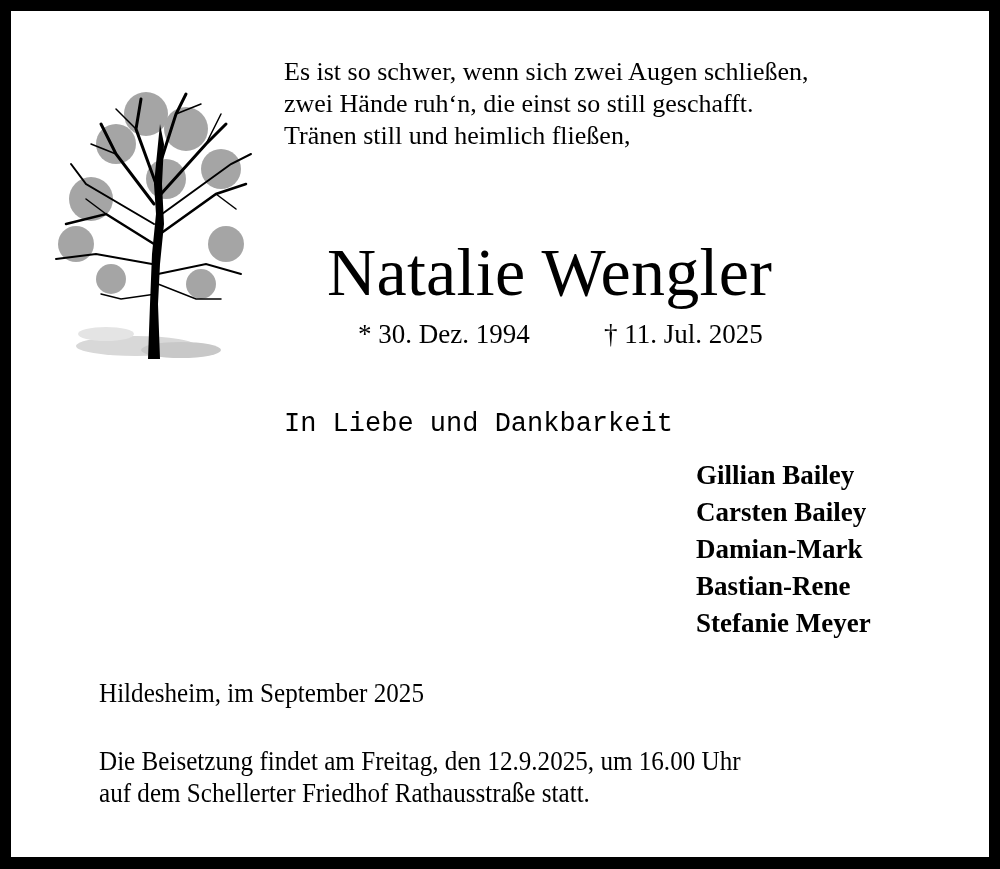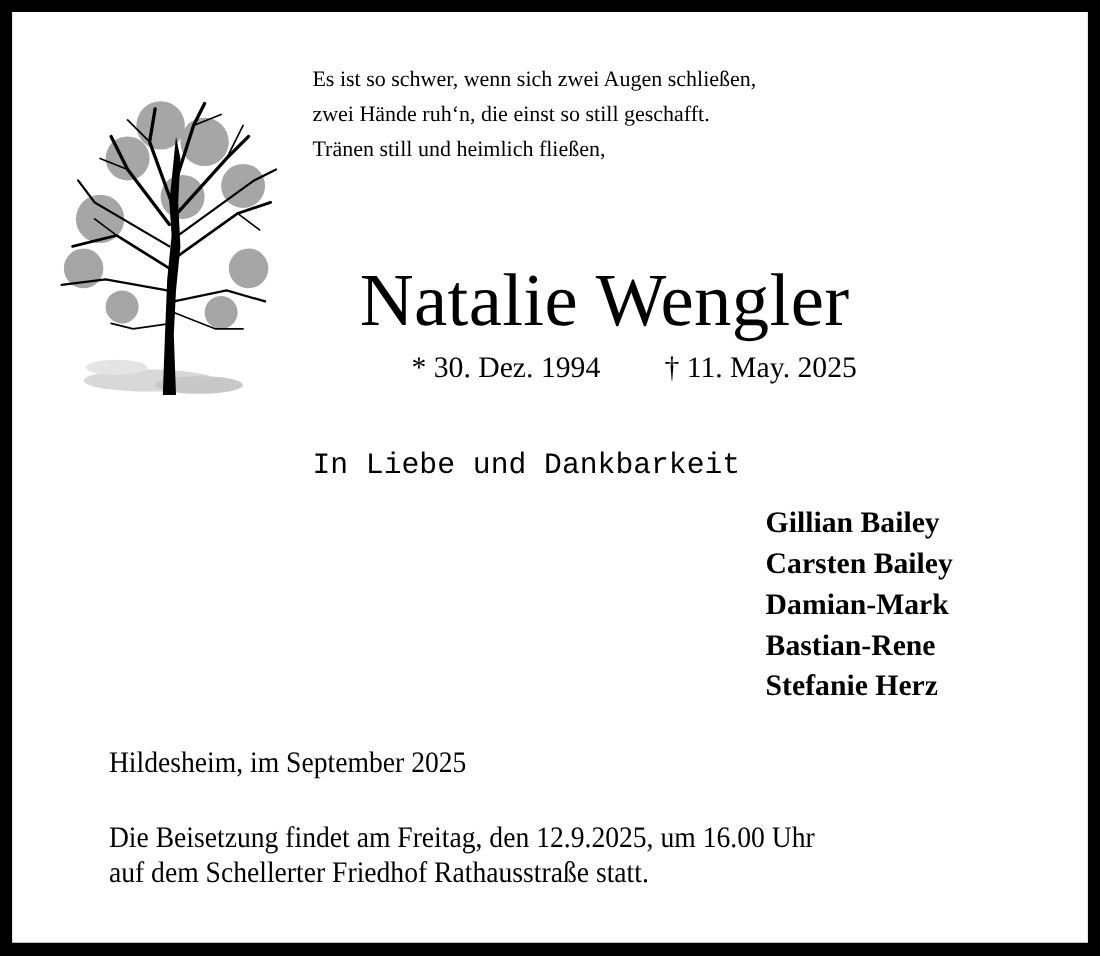--- a/index.html
+++ b/index.html
@@ -7,23 +7,23 @@
     .frame {
       position: absolute; left: 0; top: 0;
       width: 1000px; height: 869px;
       box-sizing: border-box;
       border-style: solid; border-color: #000000;
       border-width: 11px 11px 12px 11px;
       background: #ffffff;
     }
     .serif { font-family: "Liberation Serif", "DejaVu Serif", serif; color: #000; }
     .abs { position: absolute; white-space: nowrap; }
-    .poem { left: 284px; top: 56px; font-size: 20px; line-height: 32px; }
+    .poem { left: 284px; top: 56px; font-size: 26px; line-height: 32px; }
     .name { left: 327px; top: 232px; font-size: 68px; font-weight: normal; line-height: 80px; letter-spacing: 0.3px; }
-    .birth { left: 358px; top: 318px; font-size: 27px; line-height: 32px; margin-left: 16px; }
+    .birth { left: 358px; top: 318px; font-size: 27px; line-height: 32px; }
     .death { left: 604px; top: 318px; font-size: 27px; line-height: 32px; }
     .thanks { left: 284px; top: 408px; font-size: 27px; line-height: 32px; font-family: Liberation Mono, monospace; }
     .family { left: 664px; top: 457px; font-size: 27px; font-weight: bold; line-height: 37px; margin-left: 32px; }
     .place { left: 99px; top: 677px; font-size: 27px; line-height: 32px; transform: scaleX(0.93); transform-origin: left; }
     .funeral { left: 99px; top: 745px; font-size: 27px; line-height: 32px; transform: scaleX(0.93); transform-origin: left; }
     .tree { position: absolute; left: 46px; top: 84px; width: 220px; height: 282px; }
   </style>
 </head>
 <body>
 
@@ -70,30 +70,30 @@
 
 <div class="abs serif poem">
   <div>Es ist so schwer, wenn sich zwei Augen schließen,</div>
   <div>zwei Hände ruh‘n, die einst so still geschafft.</div>
   <div>Tränen still und heimlich fließen,</div>
 </div>
 
 <div class="abs serif name">Natalie Wengler</div>
 
 <div class="abs serif birth">* 30. Dez. 1994</div>
-<div class="abs serif death">† 11. May. 2025</div>
+<div class="abs serif death">† 11. Jul. 2025</div>
 
 <div class="abs serif thanks">In Liebe und Dankbarkeit</div>
 
 <div class="abs serif family">
   <div>Gillian Bailey</div>
   <div>Carsten Bailey</div>
   <div>Damian-Mark</div>
   <div>Bastian-Rene</div>
-  <div>Stefanie Herz</div>
+  <div>Stefanie Meyer</div>
 </div>
 
 <div class="abs serif place">Hildesheim, im September 2025</div>
 
 <div class="abs serif funeral">
   <div>Die Beisetzung findet am Freitag, den 12.9.2025, um 16.00 Uhr</div>
   <div>auf dem Schellerter Friedhof Rathausstraße statt.</div>
 </div>
 
 </body></html>

